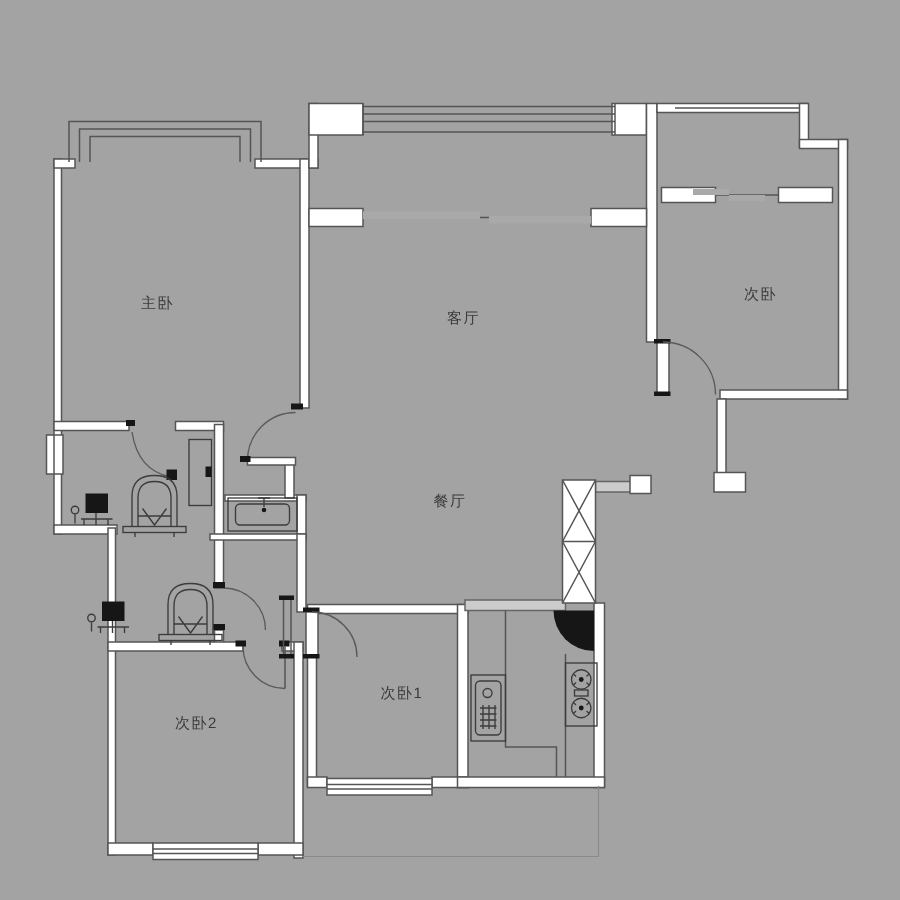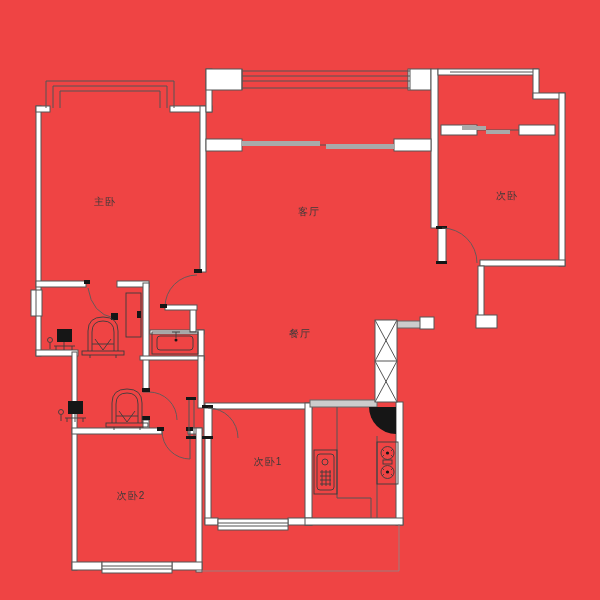--- a/index.html
+++ b/index.html
@@ -1,30 +1,30 @@
 <!DOCTYPE html>
 <html><head>
 <meta charset="utf-8">
 <style>
   html,body{margin:0;padding:0;background:#ffffff;}
   .stage{
-    position:relative;width:600px;height:600px;background:#ef4444;
+    position:relative;width:600px;height:600px;background:#a3a3a3;
     font-family:"Liberation Sans","DejaVu Sans",sans-serif;overflow:hidden;
   }
   .stage svg{position:absolute;left:0;top:0;}
   .room-label{
     position:absolute;transform:translate(-50%,-50%);
     font-size:10px;color:#3a3a3a;letter-spacing:1px;white-space:nowrap;
   }
   .lbl-master{left:105px;top:202px;}
   .lbl-living{left:309px;top:212px;}
   .lbl-ne{left:507px;top:196px;}
   .lbl-dining{left:300px;top:334px;}
   .lbl-b1{left:268px;top:462px;}
-  .lbl-b2{left:131px;top:496px;}
+  .lbl-b2{left:131px;top:482px;}
   .wall{fill:#ffffff;stroke:#555555;stroke-width:1;}
   .wallg{fill:#cccccc;stroke:#666666;stroke-width:1;}
   .ln{fill:none;stroke:#555555;stroke-width:1;}
   .thin{fill:none;stroke:#8a8a8a;stroke-width:0.8;}
   .arc{fill:none;stroke:#5a5a5a;stroke-width:0.9;}
   .dark{fill:#161616;stroke:none;}
   .grayb{fill:#a9a9a9;stroke:none;}
   .fx{fill:none;stroke:#3c3c3c;stroke-width:0.9;}
 </style>
 </head>

